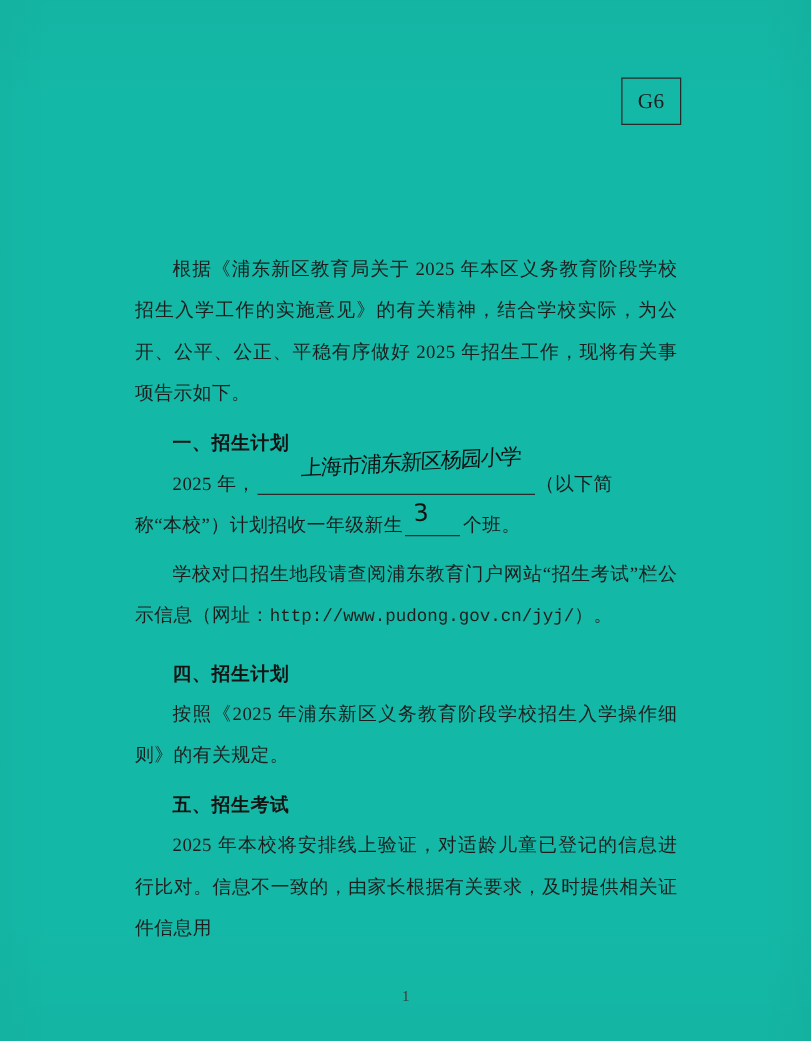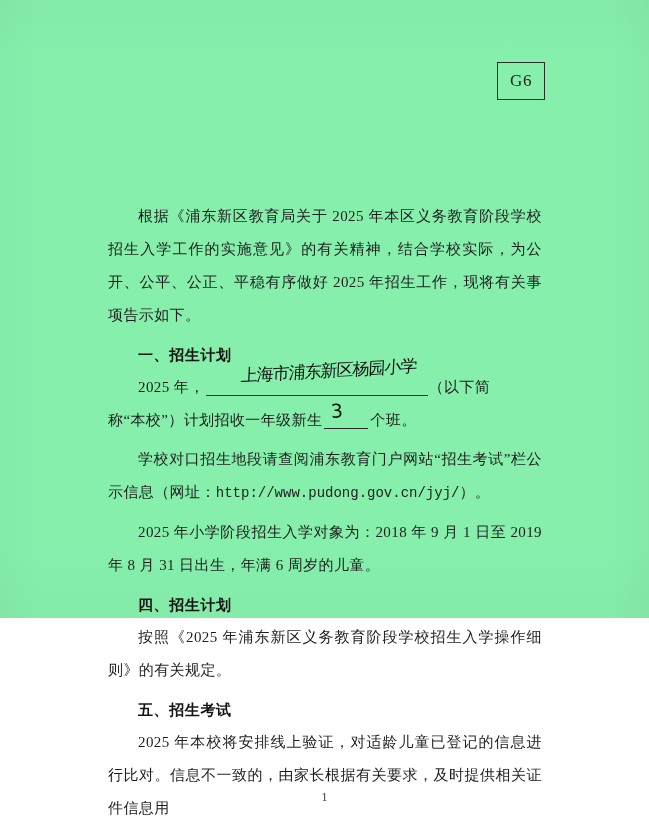--- a/index.html
+++ b/index.html
@@ -12,22 +12,22 @@
     height: 833px;
     position: relative;
     font-family: "Liberation Serif", "DejaVu Serif", serif;
     color: #1b1b1b;
     overflow: hidden;
   }
   .page {
     position: absolute;
     left: 0; top: 0;
     width: 649px;
-    height: 618px;
-    background: #86efac;
+    height: 833px;
+    background: #14b8a6;
   }
   
   .scan-tint {
     position: absolute;
     left: 0; top: 0; right: 0; bottom: 0;
     background:
       linear-gradient(180deg, rgba(0,0,0,0.018) 0%, rgba(0,0,0,0.0) 10%, rgba(0,0,0,0.0) 88%, rgba(0,0,0,0.02) 100%),
       linear-gradient(90deg, rgba(0,0,0,0.02) 0%, rgba(0,0,0,0) 6%, rgba(0,0,0,0) 94%, rgba(0,0,0,0.025) 100%);
     pointer-events: none;
   }
@@ -172,21 +172,20 @@
       <span>2025 年，</span><span class="blank-long"><span class="handwriting">上海市浦东新区杨园小学</span></span><span>（以下简</span>
     </div>
     <div class="fill-row" style="text-indent:0;">
       <span>称“本校”）计划招收一年级新生</span><span class="blank-short"><span class="hand-num">3</span></span><span>个班。</span>
     </div>
 
     <div class="gap-s"></div>
     <p class="indent"><span>学校对口招生地段请查阅浦东教育门户网站“招生考试”栏公示信息（网址：</span><span class="mono-url">http://www.pudong.gov.cn/jyj/</span><span>）。</span></p>
 
     <div class="gap-s"></div>
-    <p class="indent">2025 年小学阶段招生入学对象为：2018 年 9 月 1 日至 2019 年 8 月 31 日出生，年满 6 周岁的儿童。</p>
 
     <div class="gap-s"></div>
     <div class="section-head">四、招生计划</div>
     <p class="indent">按照《2025 年浦东新区义务教育阶段学校招生入学操作细则》的有关规定。</p>
 
     <div class="gap-s"></div>
     <div class="section-head">五、招生考试</div>
     <p class="indent">2025 年本校将安排线上验证，对适龄儿童已登记的信息进行比对。信息不一致的，由家长根据有关要求，及时提供相关证件信息用</p>
 
   </div>

